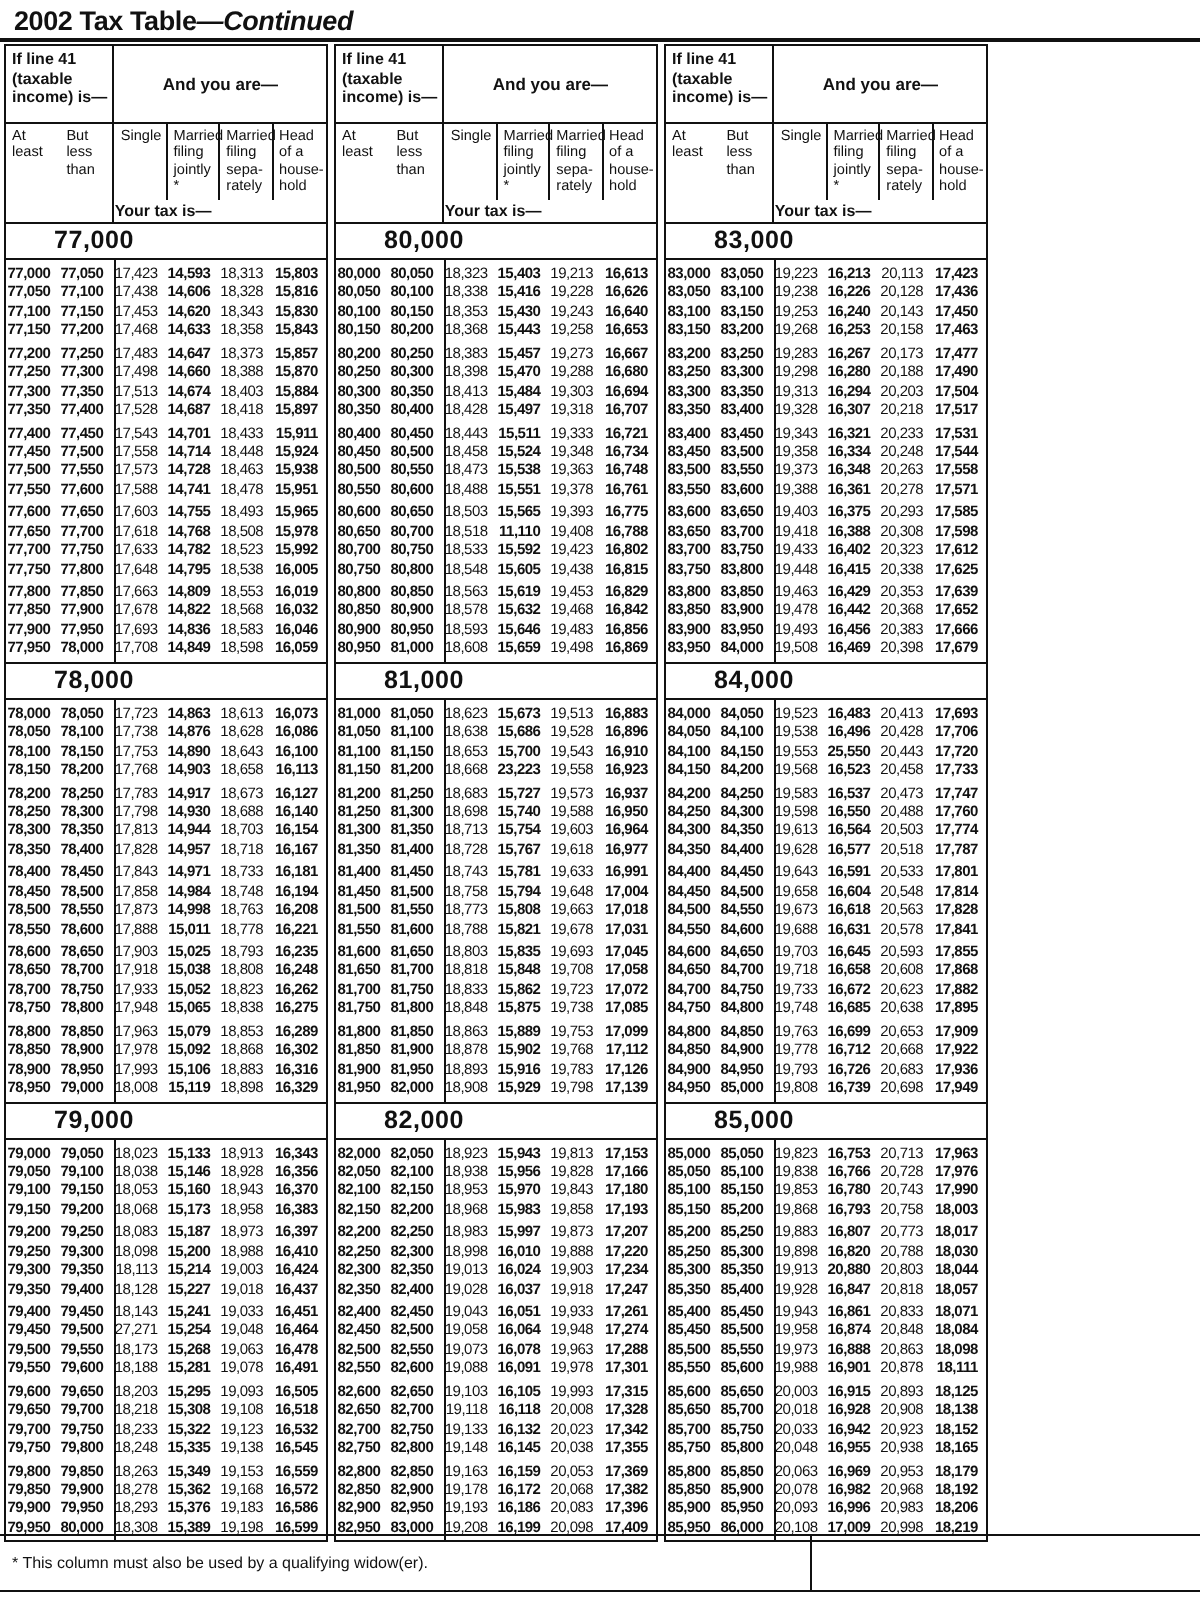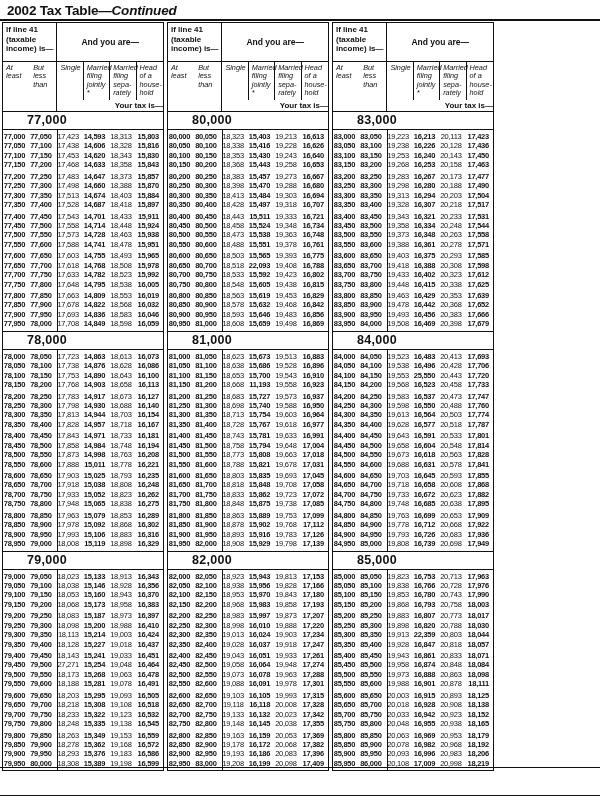--- a/index.html
+++ b/index.html
@@ -18,27 +18,27 @@
   #panels { position:absolute; left:2px; top:22px; width:492px; display:flex; gap:3px; }
   .panel { flex:1 1 0; border-left:1px solid #111; border-right:1px solid #111; }
 
   .hdr-boxes { display:flex; height:40px; border-top:1px solid #111; border-bottom:1px solid #111; }
   .ibox { width:34%; border-right:1px solid #111; padding:2px 2px 0 3px;
           font-size:8px; font-weight:bold; line-height:9.6px; white-space:pre-line; }
   .aya  { flex:1; display:flex; align-items:center; justify-content:center;
           font-size:8.5px; font-weight:bold; }
 
   .hdr-cols { display:flex; height:38px; font-size:7.3px; line-height:8.4px; }
-  .hc { white-space:pre-line; padding:2px 1px 0 3px;font-style:italic; }
+  .hc { white-space:pre-line; padding:2px 1px 0 3px; }
   .c0 { width:17%; } .c1 { width:17%; } .c2,.c3,.c4,.c5 { width:16.5%; }
   .hc.c1,.hc.c2,.hc.c3,.hc.c4 { border-right:1px solid #111; }
 
   .your-tax { display:flex; height:12px; border-bottom:1px solid #111; }
   .yt-spacer { width:34%; border-right:1px solid #111; }
-  .yt-label { flex:1; text-align:right; font-size:8px; font-weight:bold; line-height:11px; }
+  .yt-label { flex:1; text-align:left; font-size:8px; font-weight:bold; line-height:11px; }
 
   .sec-label { height:18px; line-height:17px; padding-left:24px; font-size:12.5px;
                font-weight:bold; letter-spacing:0.3px; border-bottom:1px solid #111; }
   .sec-rows { position:relative; padding-top:2px; padding-bottom:2px; border-bottom:1px solid #111; }
   .vline { position:absolute; left:34%; top:0; bottom:0; width:0; border-left:1px solid #111; }
   .block { margin-bottom:2px; }
   .block:last-child { margin-bottom:0; }
   .row { display:flex; height:9.45px; line-height:9.5px; }
   .dc { font-size:7.5px; letter-spacing:-0.25px; text-align:right; }
   .dc.c0 { padding-right:5px; font-weight:bold; }
@@ -760,21 +760,21 @@
               <div class="dc c1">80,650</div>
               <div class="dc c2">18,503</div>
               <div class="dc c3">15,565</div>
               <div class="dc c4">19,393</div>
               <div class="dc c5">16,775</div>
             </div>
             <div class="row">
               <div class="dc c0">80,650</div>
               <div class="dc c1">80,700</div>
               <div class="dc c2">18,518</div>
-              <div class="dc c3">22,093</div>
+              <div class="dc c3">11,110</div>
               <div class="dc c4">19,408</div>
               <div class="dc c5">16,788</div>
             </div>
             <div class="row">
               <div class="dc c0">80,700</div>
               <div class="dc c1">80,750</div>
               <div class="dc c2">18,533</div>
               <div class="dc c3">15,592</div>
               <div class="dc c4">19,423</div>
               <div class="dc c5">16,802</div>
@@ -848,21 +848,21 @@
               <div class="dc c1">81,150</div>
               <div class="dc c2">18,653</div>
               <div class="dc c3">15,700</div>
               <div class="dc c4">19,543</div>
               <div class="dc c5">16,910</div>
             </div>
             <div class="row">
               <div class="dc c0">81,150</div>
               <div class="dc c1">81,200</div>
               <div class="dc c2">18,668</div>
-              <div class="dc c3">11,193</div>
+              <div class="dc c3">23,223</div>
               <div class="dc c4">19,558</div>
               <div class="dc c5">16,923</div>
             </div>
           </div>
           <div class="block">
             <div class="row">
               <div class="dc c0">81,200</div>
               <div class="dc c1">81,250</div>
               <div class="dc c2">18,683</div>
               <div class="dc c3">15,727</div>
@@ -1602,21 +1602,21 @@
               <div class="dc c1">85,300</div>
               <div class="dc c2">19,898</div>
               <div class="dc c3">16,820</div>
               <div class="dc c4">20,788</div>
               <div class="dc c5">18,030</div>
             </div>
             <div class="row">
               <div class="dc c0">85,300</div>
               <div class="dc c1">85,350</div>
               <div class="dc c2">19,913</div>
-              <div class="dc c3">22,359</div>
+              <div class="dc c3">20,880</div>
               <div class="dc c4">20,803</div>
               <div class="dc c5">18,044</div>
             </div>
             <div class="row">
               <div class="dc c0">85,350</div>
               <div class="dc c1">85,400</div>
               <div class="dc c2">19,928</div>
               <div class="dc c3">16,847</div>
               <div class="dc c4">20,818</div>
               <div class="dc c5">18,057</div>
@@ -1722,14 +1722,15 @@
               <div class="dc c3">17,009</div>
               <div class="dc c4">20,998</div>
               <div class="dc c5">18,219</div>
             </div>
           </div>
         </div>
       </section>
     </div>
 
   <div id="footer">
+    <div class="fleft">* This column must also be used by a qualifying widow(er).</div>
   </div>
 </div>
 
 </body></html>

